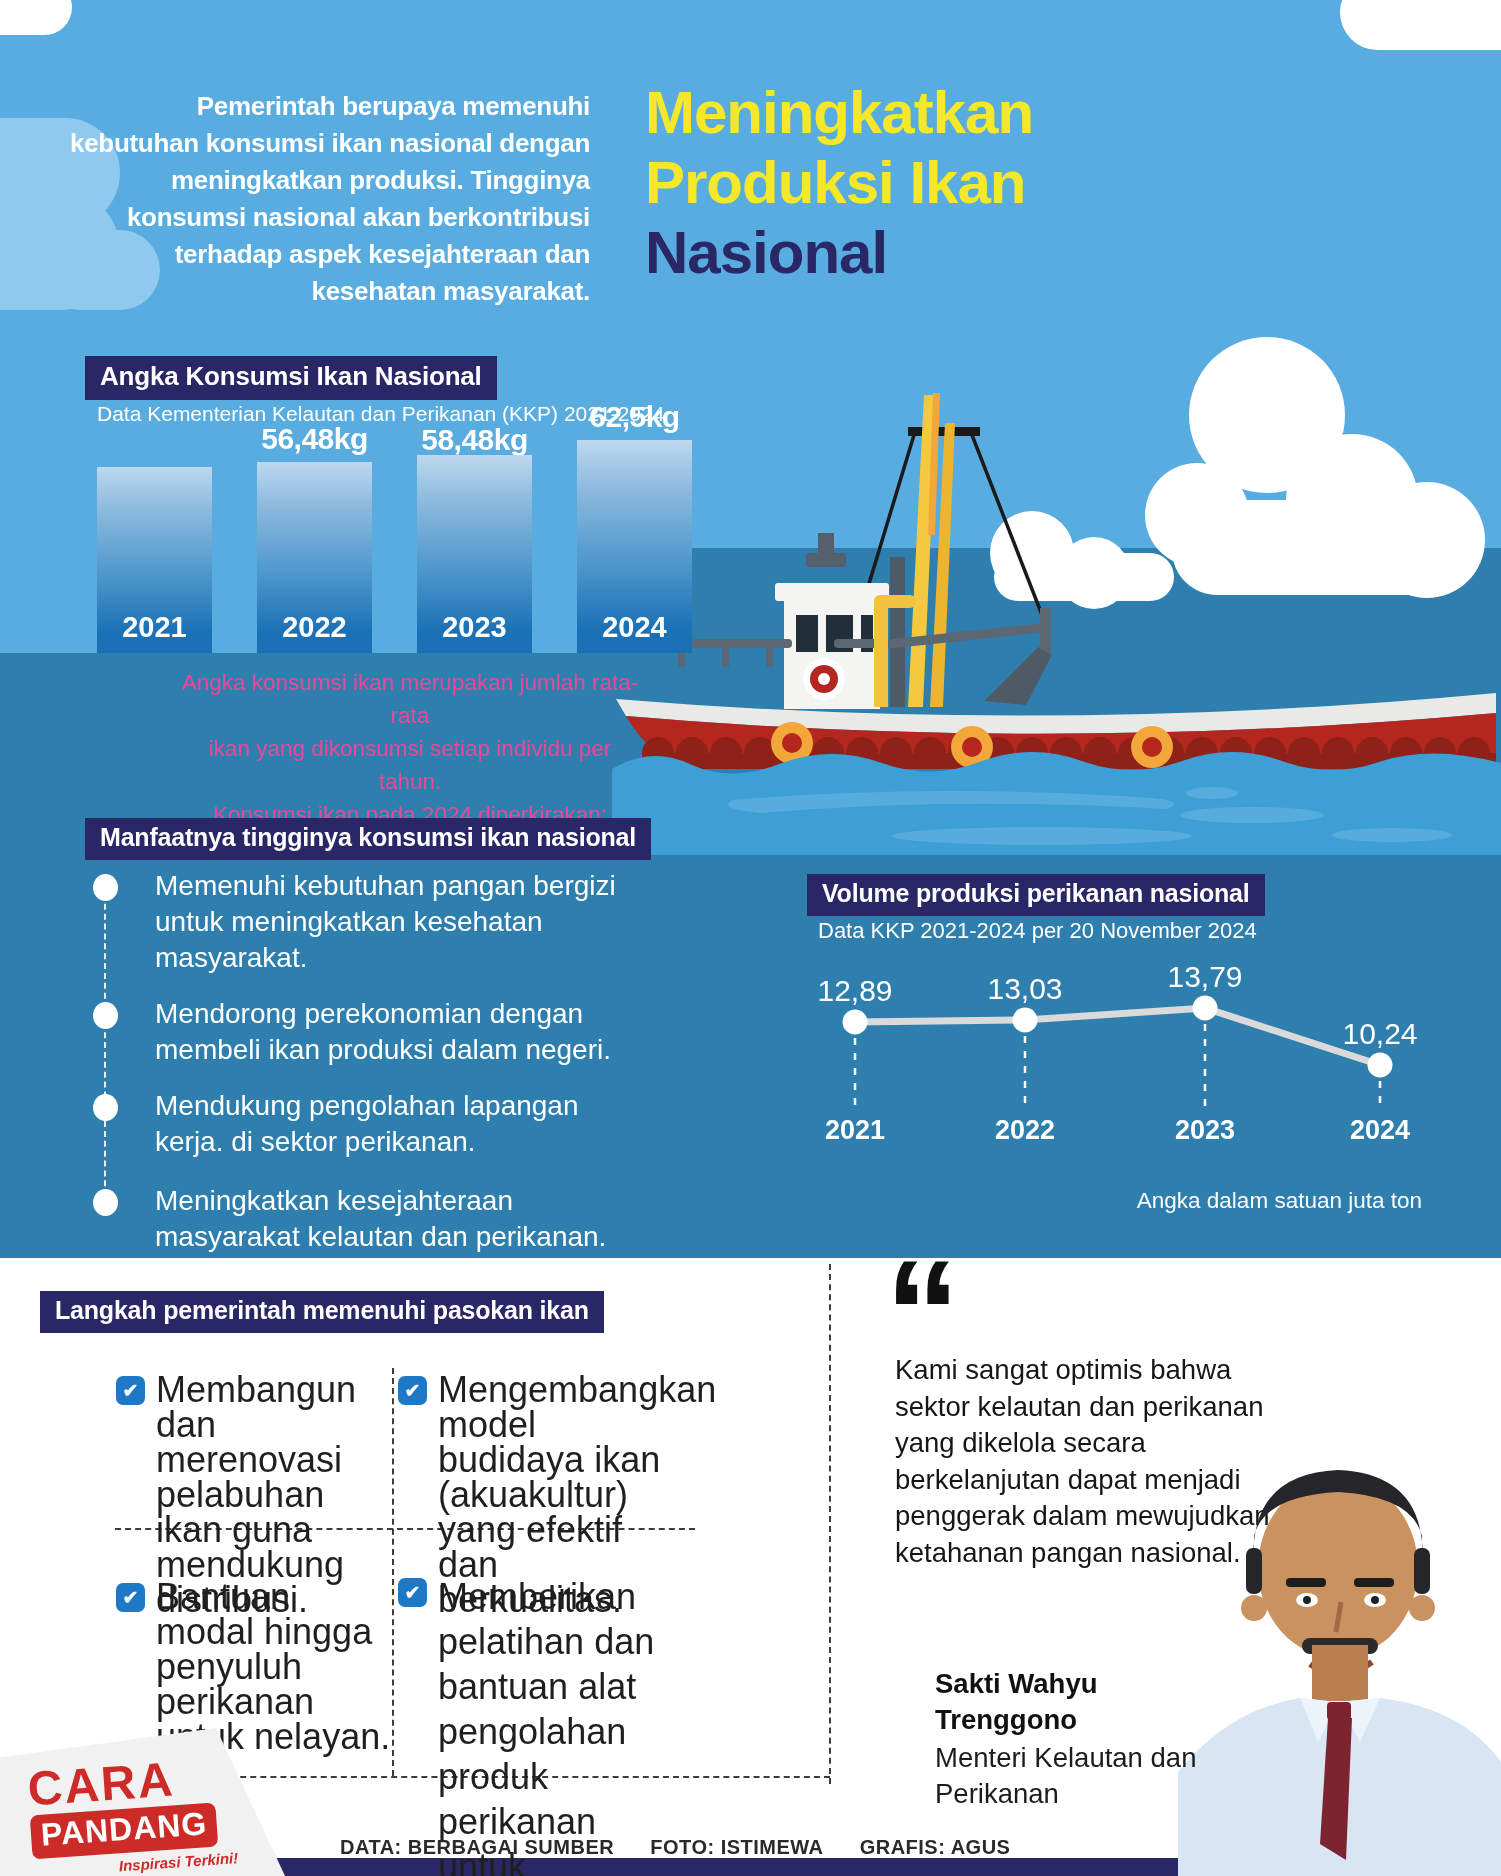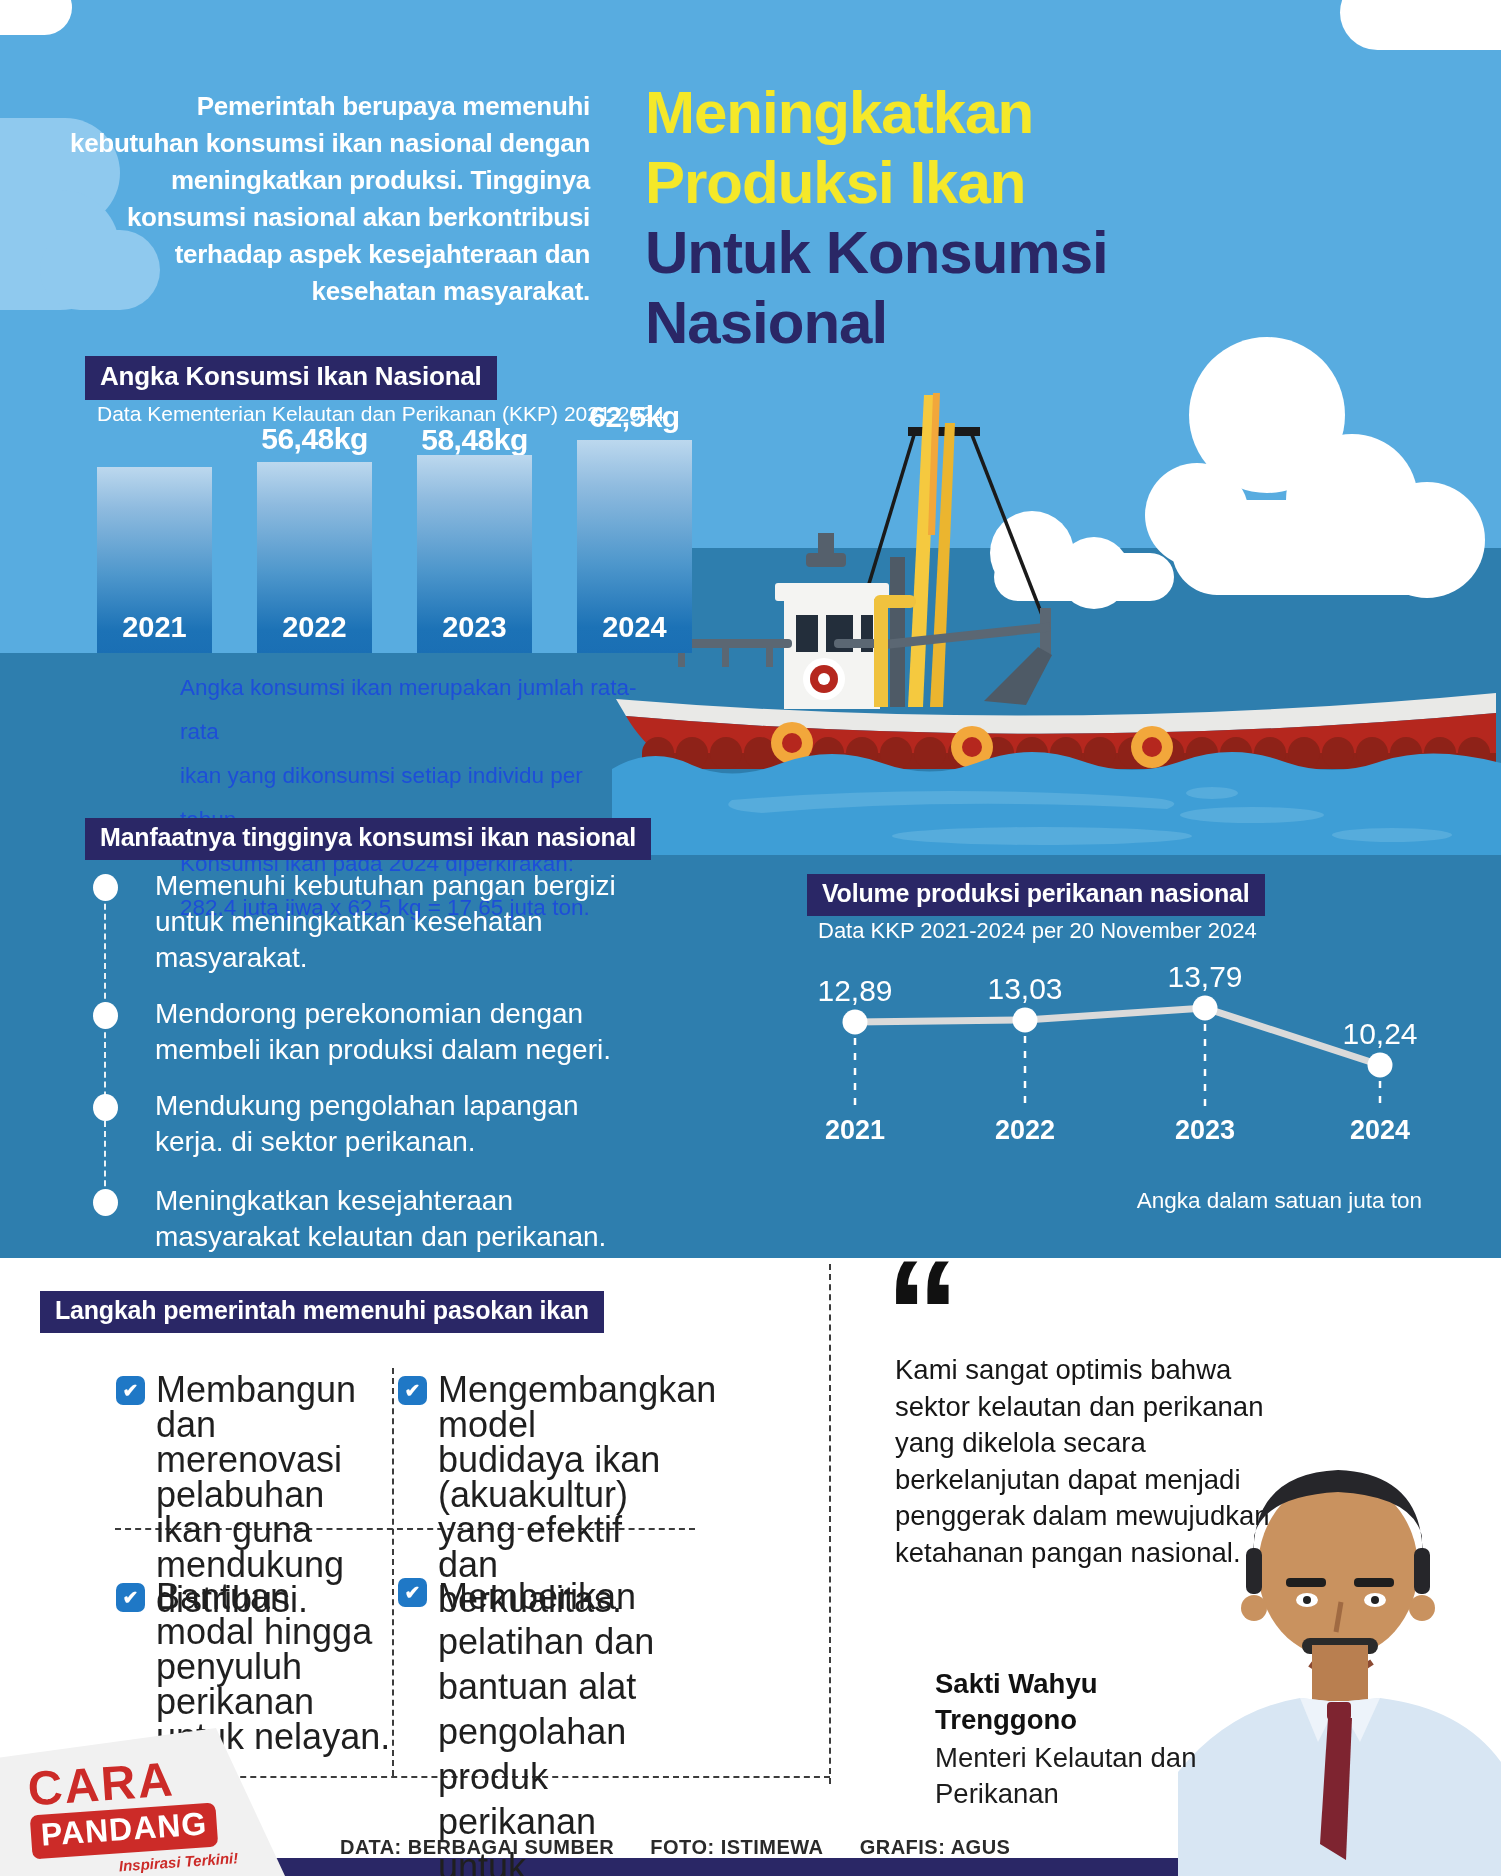--- a/index.html
+++ b/index.html
@@ -28,22 +28,22 @@
   .bar{position:absolute;bottom:0;width:115px;height:100%;}
   .bar:nth-child(1){left:12px}.bar:nth-child(2){left:172px}
   .bar:nth-child(3){left:332px}.bar:nth-child(4){left:492px}
   .bar-rect{position:absolute;bottom:0;left:0;width:100%;
     background:linear-gradient(180deg,#BCD8EE 0%,#8FBBDF 22%,#4E97CC 58%,#1C72B6 88%,#1A6FB4 100%);}
   .bar-year{position:absolute;bottom:9px;left:0;width:100%;text-align:center;color:#fff;
             font-weight:bold;font-size:29px;z-index:2;}
   .bar-value{position:absolute;left:-15%;width:130%;text-align:center;color:#fff;
              font-weight:bold;font-size:30px;letter-spacing:-0.5px;}
   
-  #consNote{left:180px;top:666px;width:460px;text-align:left;color:#1d4ed8;
-            font-size:22.5px;line-height:44px;z-index:3;}
+  #consNote{left:180px;top:666px;width:460px;text-align:center;color:#ec4899;
+            font-size:22.5px;line-height:33px;z-index:3;}
   
   .benefit-text{position:absolute;left:155px;width:485px;color:#fff;font-size:28px;line-height:36px;}
   .bullet{position:absolute;left:93px;width:25px;height:27px;background:#fff;border-radius:50%;}
   #benefit-connector{left:104px;top:894px;height:312px;border-left:2px dashed rgba(255,255,255,0.9);z-index:3;}
   .benefit-wrap{z-index:3;}
   
   #lineChart{left:780px;top:955px;width:660px;height:260px;z-index:3;}
   .pt-label{position:absolute;width:140px;text-align:center;color:#fff;font-size:30px;}
   .pt-year{position:absolute;top:160px;width:100px;text-align:center;color:#fff;font-weight:bold;font-size:27px;}
   #lineNote{left:1040px;top:1188px;width:382px;text-align:right;color:#fff;font-size:22.5px;z-index:3;}
@@ -182,21 +182,20 @@
       <ellipse cx="780" cy="540" rx="60" ry="7"></ellipse>
       <ellipse cx="600" cy="498" rx="26" ry="6"></ellipse>
     </g>
   </svg>
 
   <div id="intro" class="abs">Pemerintah berupaya memenuhi kebutuhan konsumsi ikan nasional dengan meningkatkan produksi. Tingginya konsumsi nasional akan berkontribusi terhadap aspek kesejahteraan dan kesehatan masyarakat.</div>
 
   <div id="title" class="abs">
     <div class="t-yellow">Meningkatkan</div>
     <div class="t-yellow">Produksi Ikan</div>
-    <div class="t-navy">Untuk Konsumsi</div>
     <div class="t-navy">Nasional</div>
   </div>
 
   <div class="abs navy-box" style="left:85px;top:356px;font-size:26px;">Angka Konsumsi Ikan Nasional</div>
   <div class="abs subtle" style="left:97px;top:402px;font-size:21px;">Data Kementerian Kelautan dan Perikanan (KKP) 2021-2024</div>
 
   <div id="barChart" class="abs">
     <div class="bar">
       <div class="bar-value" style="bottom: 134px;">55,16kg</div>
       <div class="bar-rect" style="height: 186px;"></div>

